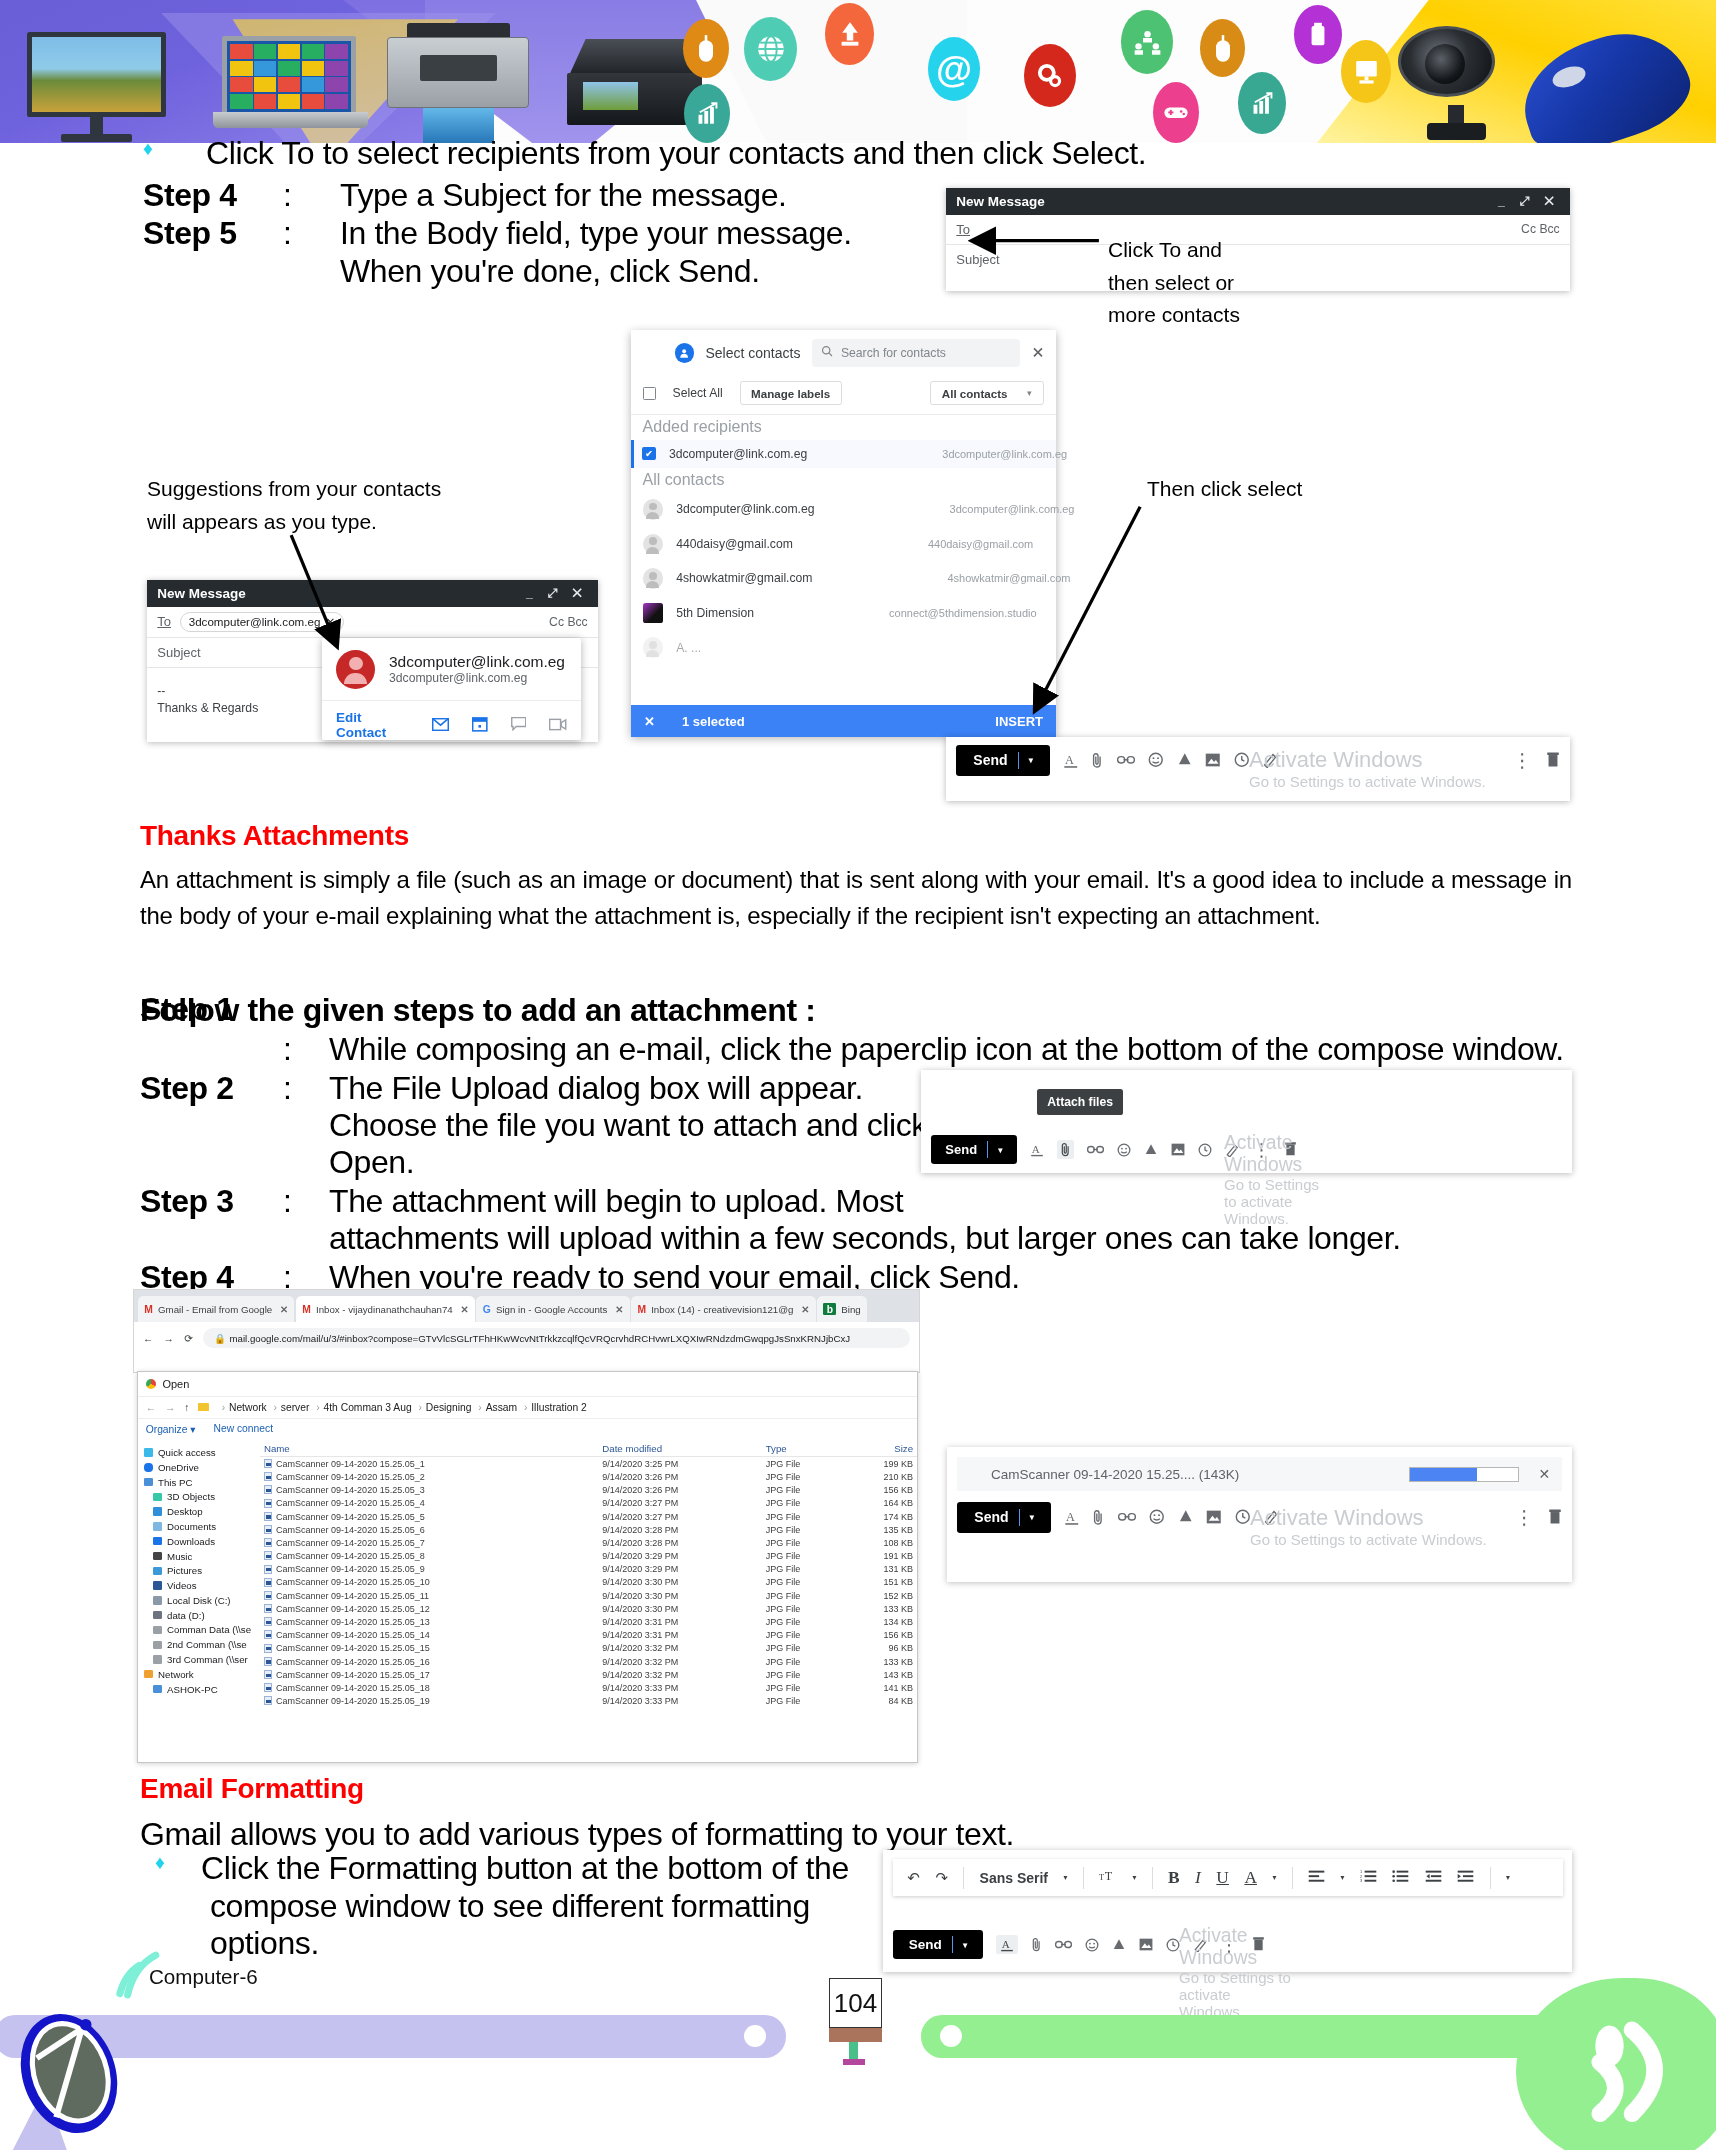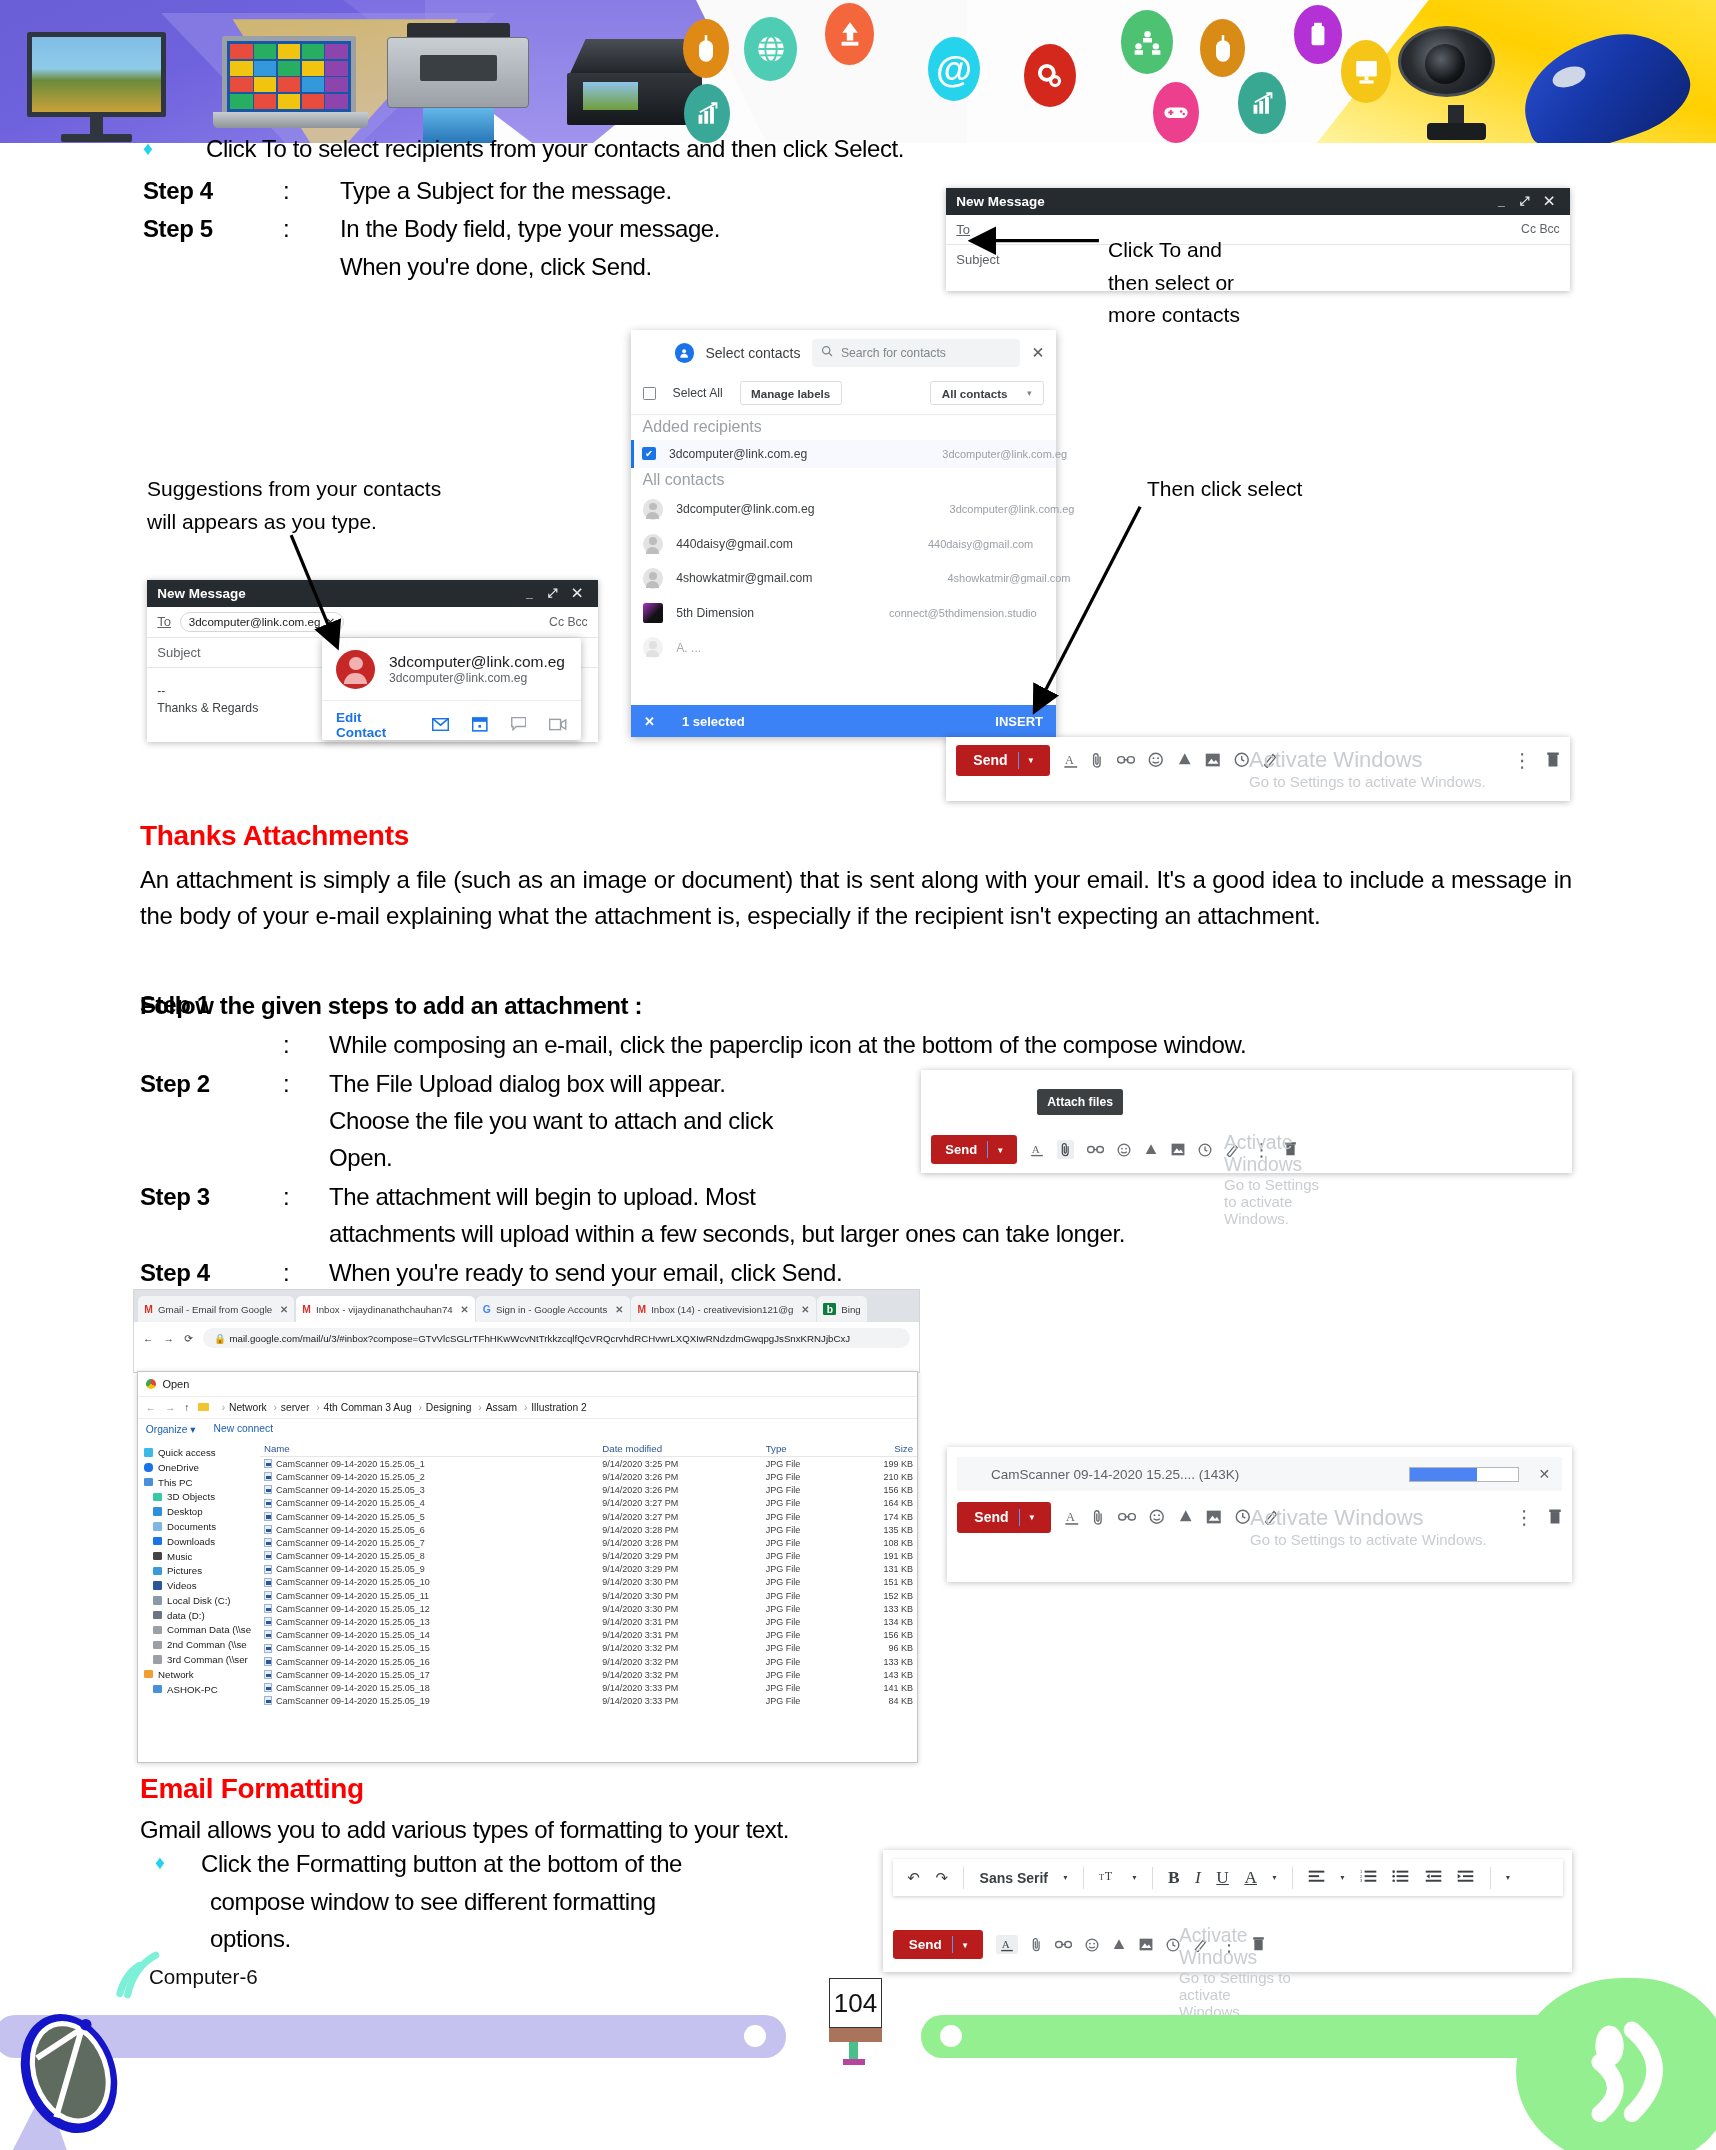--- a/index.html
+++ b/index.html
@@ -106,41 +106,41 @@
   .cicon { position:absolute; border-radius:50%; display:flex; align-items:center; justify-content:center;
       color:#fff; font-weight:bold; }
   .cicon svg { display:block; }
 
   
   .page { position:absolute; left:0; top:0; width:1716px; height:2151px; }
   .txt { font-family:"Liberation Sans", sans-serif; color:#000; }
 
   .bullet-dot { color:#22d3ee; font-size:19.3px; line-height:1; }
 
-  .body-line { position:absolute; font-size:24px; letter-spacing:-0.4px; white-space:nowrap; }
+  .body-line { position:absolute; font-size:32px; letter-spacing:-0.4px; white-space:nowrap; }
   .body-para { position:absolute; font-size:24px; letter-spacing:-0.2px; line-height:1.5; text-align:justify; }
 
   .step-lbl { font-weight:bold; }
 
   .sect-head { position:absolute; color:#ff0000; font-weight:bold; font-size:28px; letter-spacing:-0.3px;}
 
   
   .gm-window { position:absolute; background:#fff; box-shadow:0 1.3px 6.4px rgba(0,0,0,.28); }
   .gm-title { background:#262b2f; color:#fff; font-size:13.5px; font-weight:bold;
       padding:5.8px 10.3px; display:flex; align-items:center; justify-content:space-between; }
   .gm-title .wbtns { font-size:12.2px; letter-spacing:5.8px; color:#e8eaed; }
   .gm-row { display:flex; align-items:center; border-bottom:0.6px solid #e6e6e6;
       padding:7px 10.3px; font-size:13px; color:#5f6368; }
   .gm-row .lab { color:#5f6368; text-decoration:underline; margin-right:9px; }
   .gm-row .ccbcc { margin-left:auto; color:#5f6368; font-size:12.2px; }
   .chip { border:0.6px solid #d6d6d6; border-radius:13px; padding:1.9px 7.7px; font-size:11.6px;
       color:#202124; background:#fff; display:inline-flex; align-items:center; gap:5.2px;}
 
   .send-bar { display:flex; align-items:center; gap:13px; padding:7.7px 10.3px; position:relative; }
-  .send-btn { background:#b91c1c; color:#fff; font-weight:bold; font-size:14px;
+  .send-btn { background:#000000; color:#fff; font-weight:bold; font-size:14px;
       border-radius:3.2px; padding:7px 17px; display:flex; align-items:center; gap:10.3px;}
   .send-btn .sep { width:0.6px; height:17px; background:#5b94ee; }
   .send-btn .caret { font-size:8.4px; }
   .tool-ico { color:#5f6368; opacity:.95; display:flex; align-items:center;}
   .watermark { position:absolute; color:#c9cdd1; font-size:22px; pointer-events:none; }
   .watermark small { display:block; font-size:15px; }
 
   .gm-right { margin-left:auto; display:flex; gap:14px; align-items:center; color:#5f6368;}
 
   

